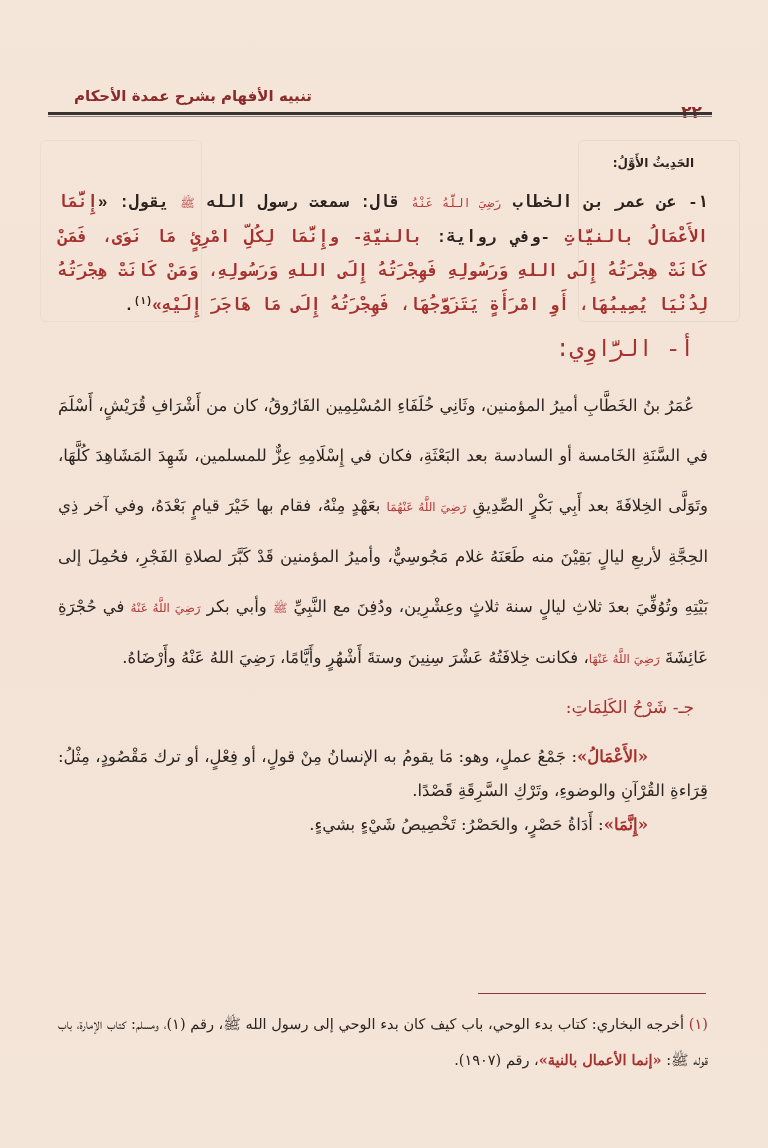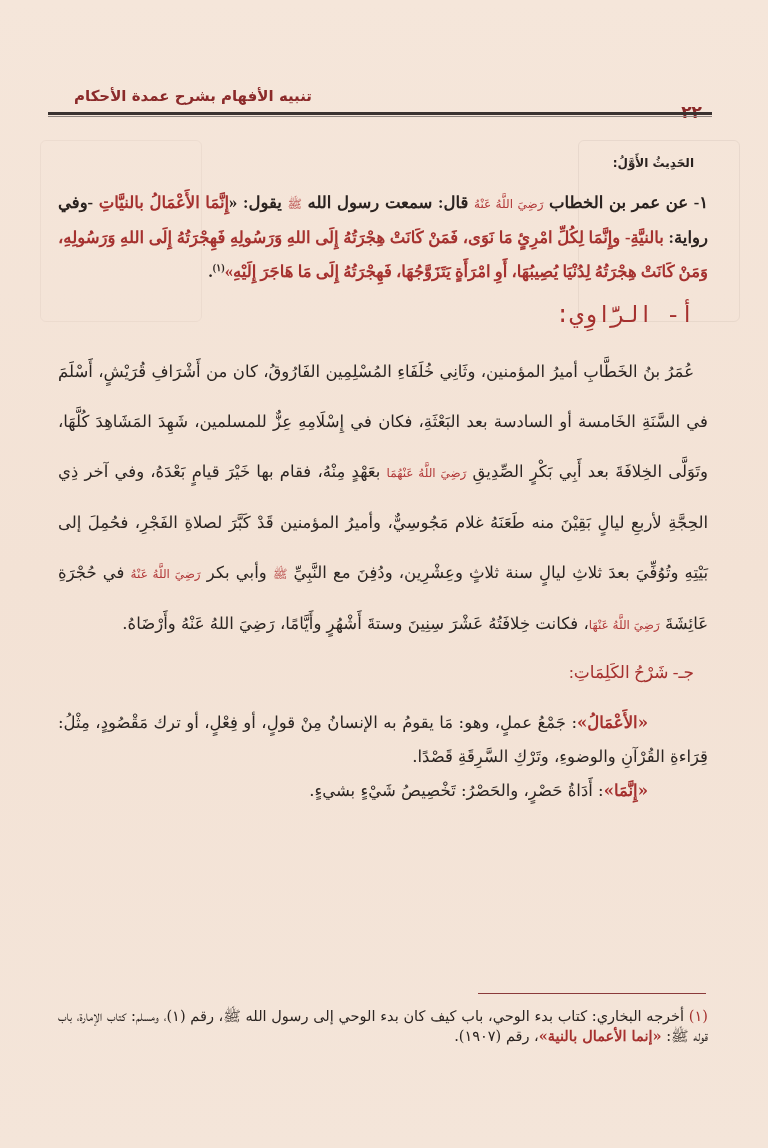--- a/index.html
+++ b/index.html
@@ -100,21 +100,21 @@
       font-weight: bold;
       font-size: 12px;
       margin: 6px 14px 6px 0;
       color: #2a221f;
     }
     .para {
       margin: 0;
       text-indent: 0;
     }
     .hadith-text {
-      font-family: Liberation Serif, serif;
+      font-family: Liberation Mono, monospace;
       font-weight: bold;
       font-size: 16.5px;
       line-height: 34px;
       margin-top: 4px;
       text-align: justify;
     }
     .red { color: #a5312f; }
     .honor { color: #b23a3a; font-size: 12px; font-weight: normal; }
     .dark { color: #2a221f; }
     .section-heading {
@@ -130,21 +130,20 @@
       margin: 6px 0 6px 0;
     }
     .topic {
       font-size: 17px;
       margin: 14px 14px 0 0;
     }
     .explain-heading {
       color: #a5312f;
       font-size: 17px;
       margin: 6px 14px 16px 0;
-      font-family: Liberation Serif, serif;
     }
     .term-line {
       font-size: 16.5px;
       line-height: 34px;
       margin: 0;
     }
     .term-line.first { text-indent: 60px; margin-bottom: 10px; }
     .term-line.indent { text-indent: 60px; }
     .term {
       color: #a5312f;
@@ -159,21 +158,21 @@
       background: #8b3a3a;
     }
     .footnotes {
       position: absolute;
       left: 58px;
       right: 60px;
       top: 1006px;
       direction: rtl;
       text-align: justify;
       font-size: 14.5px;
-      line-height: 20px;
+      line-height: 36px;
     }
     .fn-num { color: #a5312f; }
     .fn-red { color: #a5312f; font-weight: bold; }
     sup { font-size: 10px; line-height: 0; }
   </style>
 </head>
 <body>
 
 <div class="page">
 

